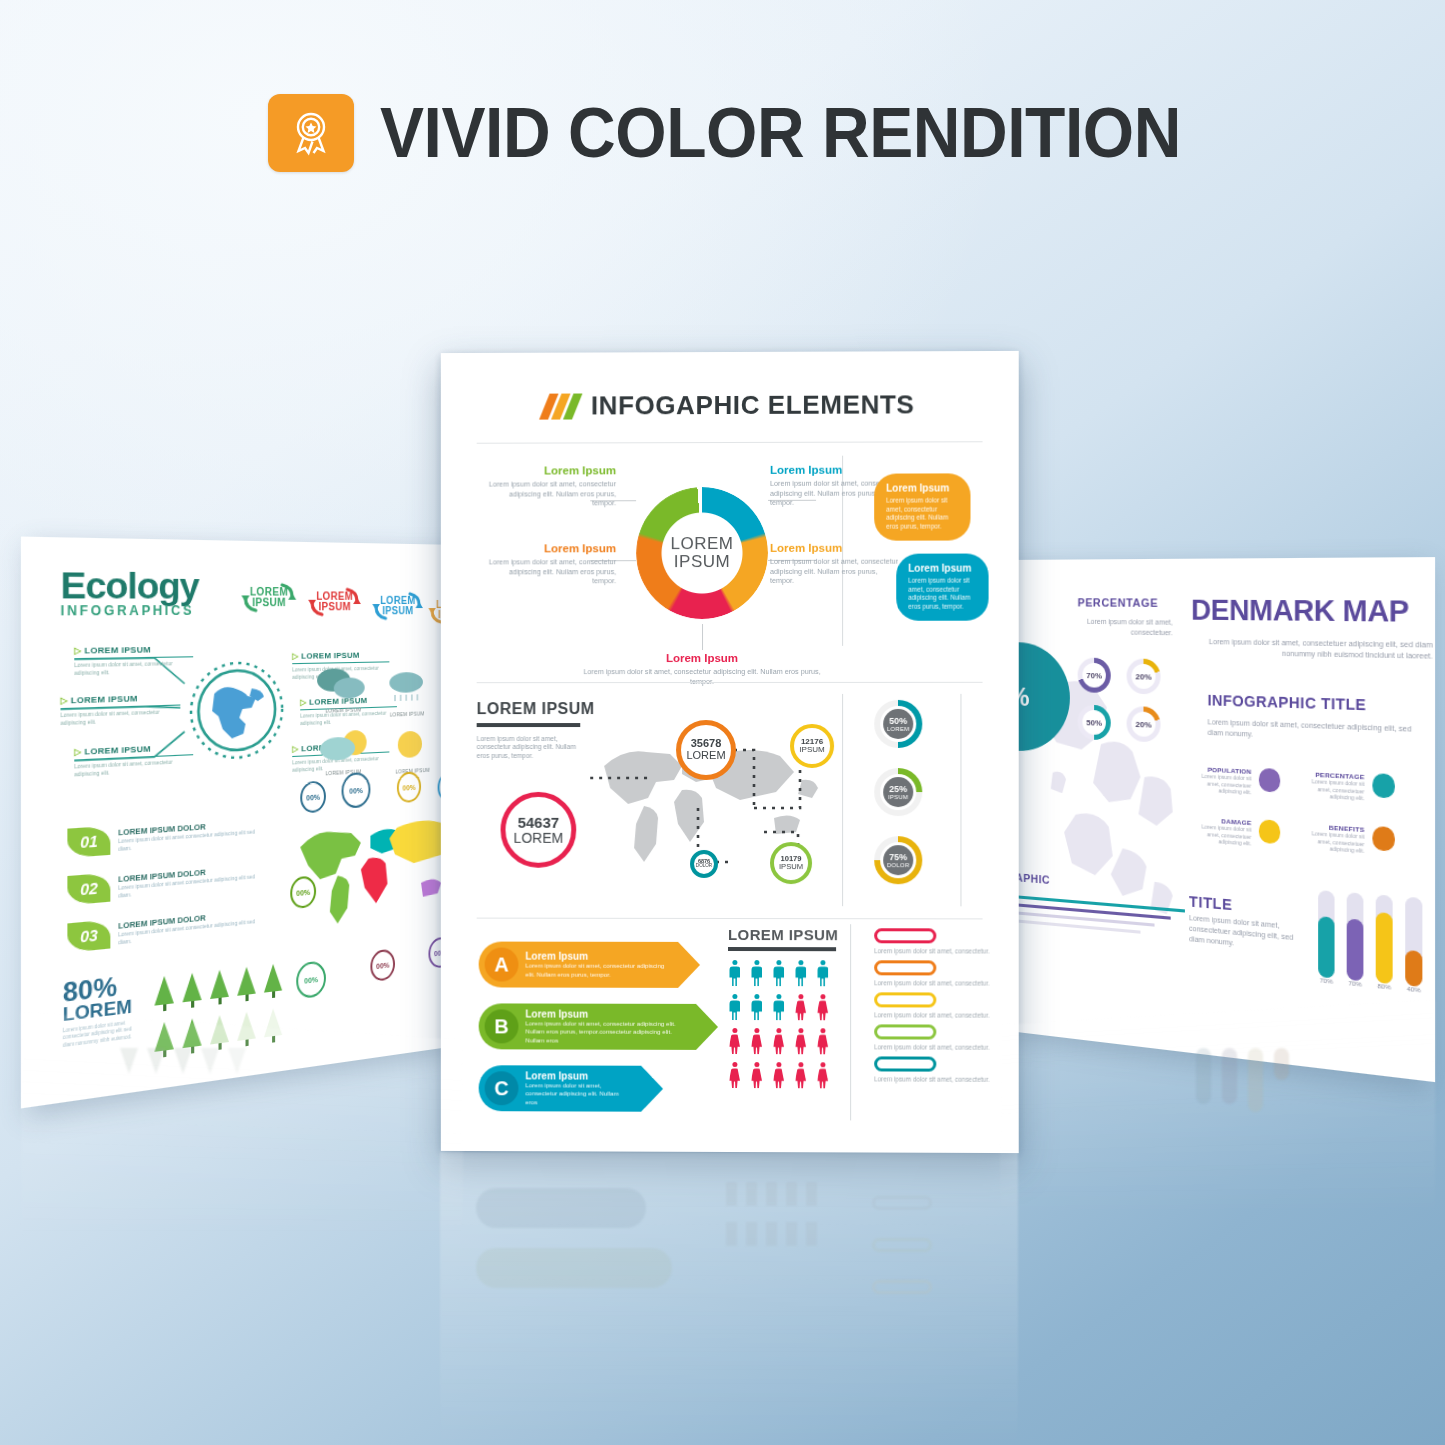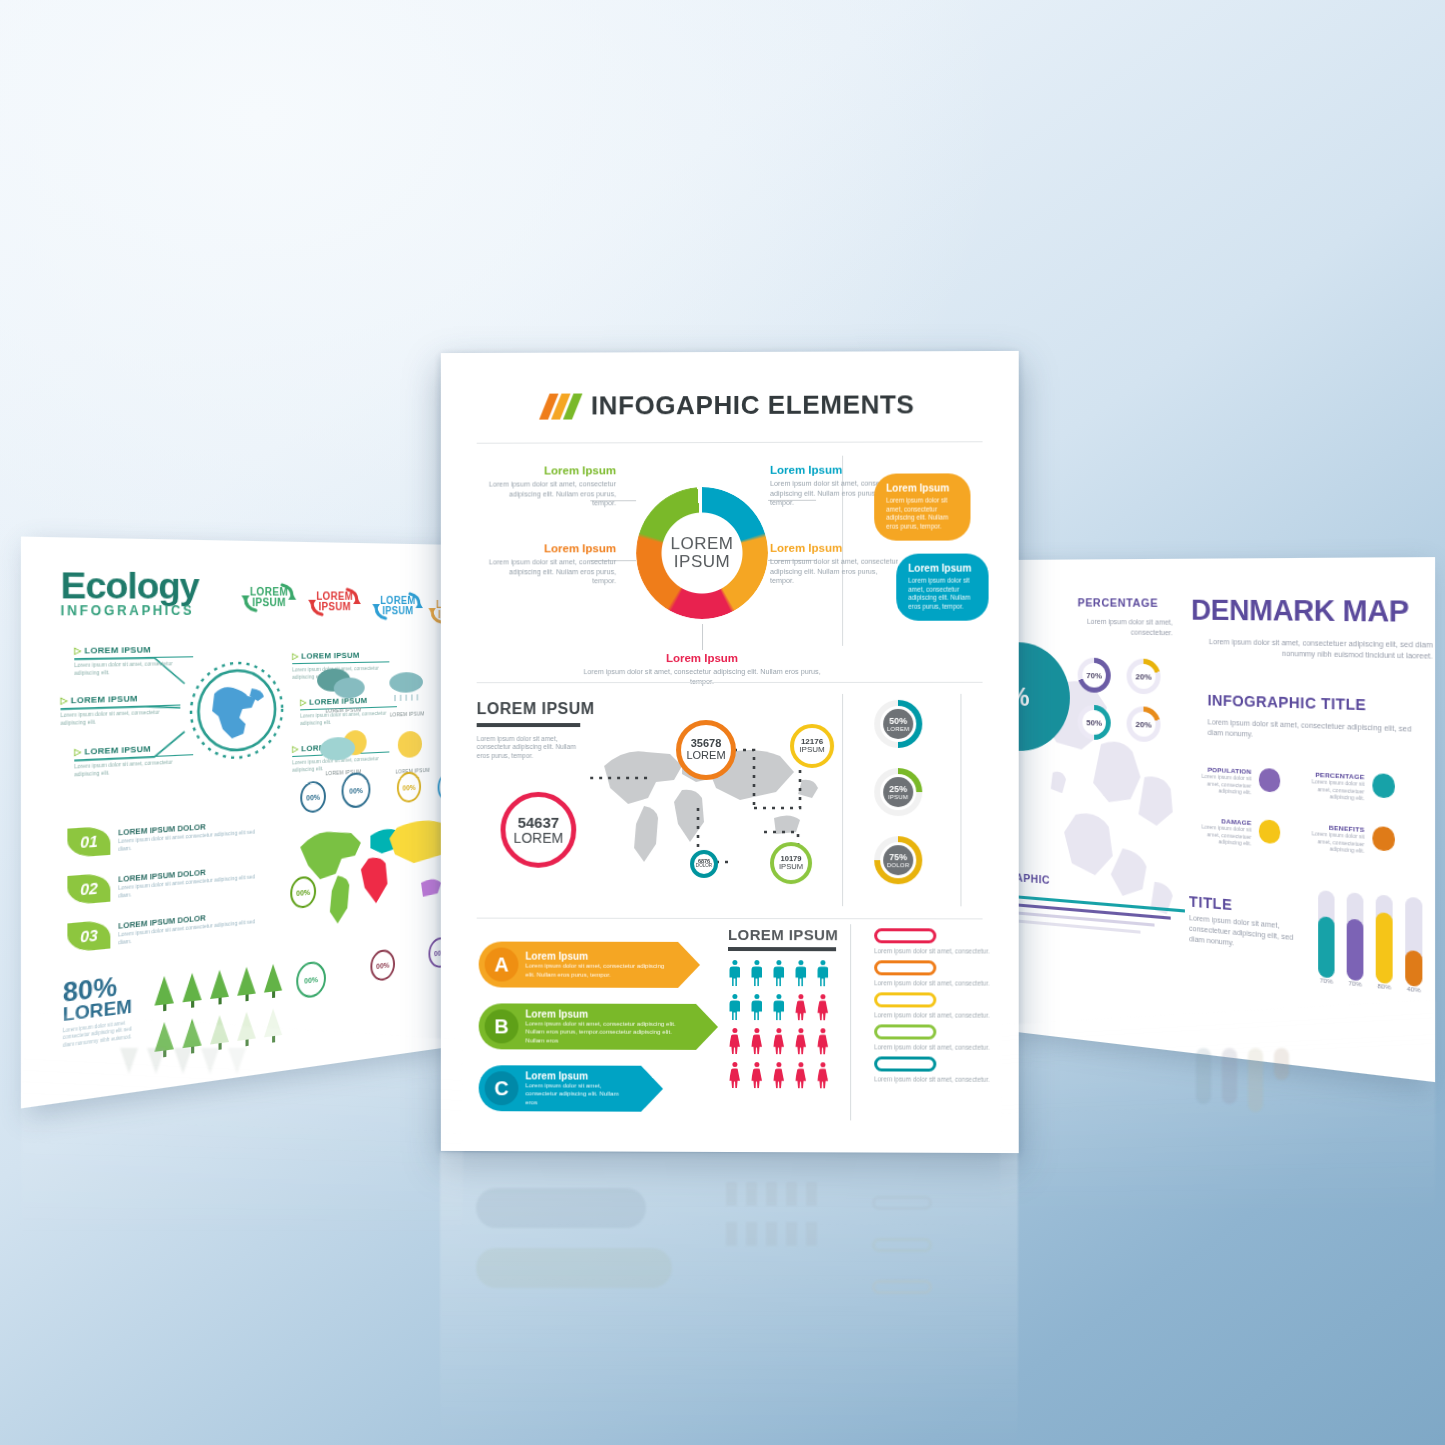--- a/index.html
+++ b/index.html
@@ -194,20 +194,32 @@
   .legend-dot { width:20px; height:22px; border-radius:48%; flex:none; }
   .vbar { width:15px; border-radius:8px; background:#e3e1ef; position:relative; }
   .vbar .vfill { position:absolute; left:0; right:0; bottom:0; border-radius:8px; }
   .vbar-lbl { font-size:6px; color:#8b8fa0; text-align:center; }
 </style>
 </head>
 <body>
 
 <div id="stage">
 
+  <div id="header">
+    <div id="badge">
+      <svg width="52" height="52" viewBox="0 0 52 52" fill="none" stroke="#ffffff" stroke-width="2.4">
+        <circle cx="26" cy="20" r="13"></circle>
+        <circle cx="26" cy="20" r="8.2"></circle>
+        <path d="M26 15.4l1.7 3.5 3.8.5-2.8 2.7.7 3.8-3.4-1.8-3.4 1.8.7-3.8-2.8-2.7 3.8-.5z" fill="#ffffff" stroke="none"></path>
+        <path d="M18.5 30.5L13.5 44l6.5-3 3.5 5 4-11.5"></path>
+        <path d="M33.5 30.5L38.5 44 32 41l-3.5 5"></path>
+      </svg>
+    </div>
+    <div id="title-text">VIVID COLOR RENDITION</div>
+  </div>
 
   <div class="panel" id="panel-left">
 
     <div style="position:absolute;left:34px;top:26px;">
       <div id="eco-title">Ecology</div>
       <div id="eco-sub">INFOGRAPHICS</div>
     </div>
 
     <div class="recycle-badge" style="left:196px;top:36px;">
       <svg width="62" height="34" viewBox="0 0 62 34" fill="none" stroke="#3aa86b" stroke-width="3.2" stroke-linecap="round">

